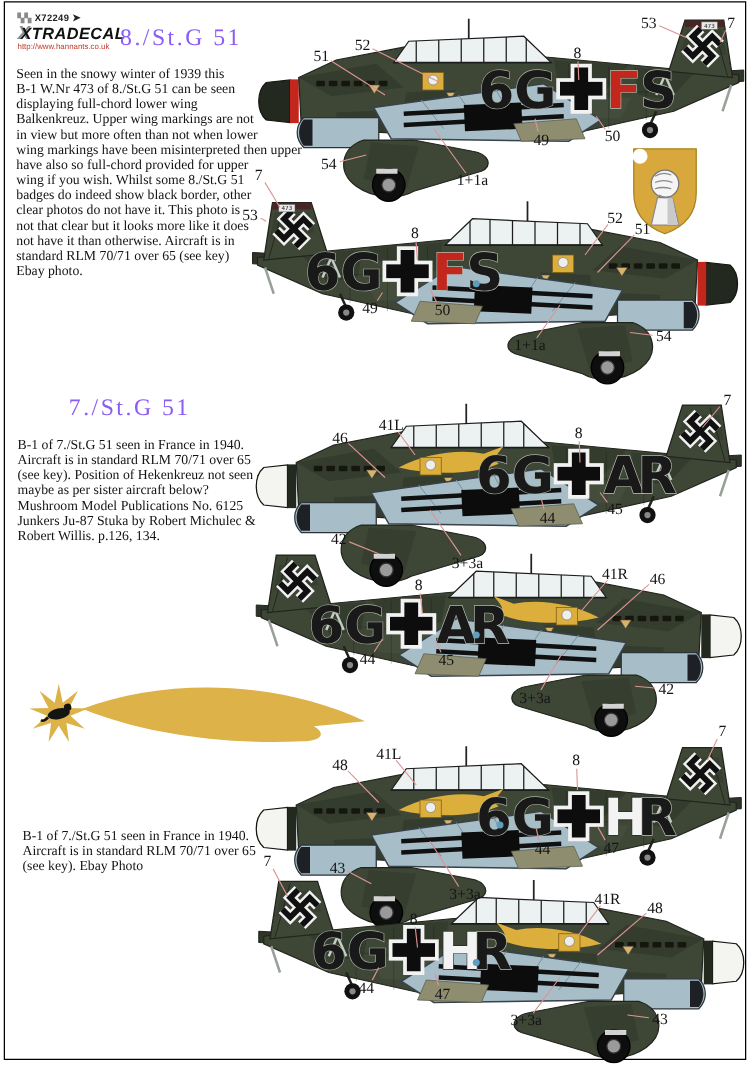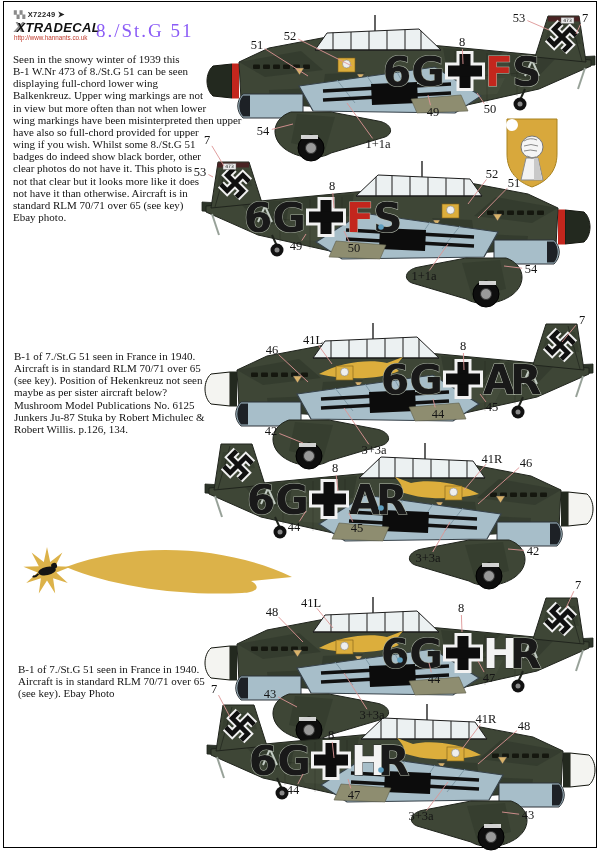--- a/index.html
+++ b/index.html
@@ -40,20 +40,21 @@
 wing markings have been misinterpreted then upper
 have also so full-chord provided for upper
 wing if you wish. Whilst some 8./St.G 51
 badges do indeed show black border, other
 clear photos do not have it. This photo is
 not that clear but it looks more like it does
 not have it than otherwise. Aircraft is in
 standard RLM 70/71 over 65 (see key)
 Ebay photo.</div>
 
+  <div class="title" style="left:55px;top:316px;">7./St.G 51</div>
   <div class="desc" style="left:14px;top:350px;width:230px;">B-1 of 7./St.G 51 seen in France in 1940.
 Aircraft is in standard RLM 70/71 over 65
 (see key). Position of Hekenkreuz not seen -
 maybe as per sister aircraft below?
 Mushroom Model Publications No. 6125
 Junkers Ju-87 Stuka by Robert Michulec &amp;
 Robert Willis. p.126, 134.</div>
 
   <div class="desc" style="left:18px;top:663px;width:220px;">B-1 of 7./St.G 51 seen in France in 1940.
 Aircraft is in standard RLM 70/71 over 65

